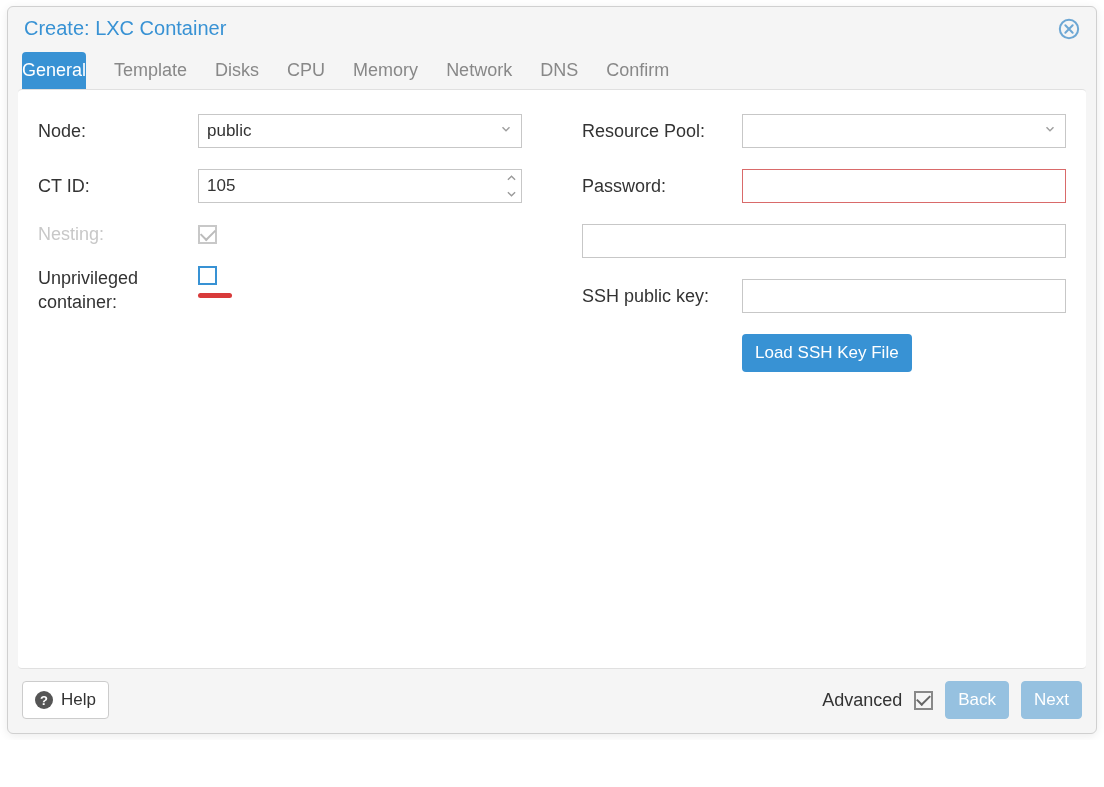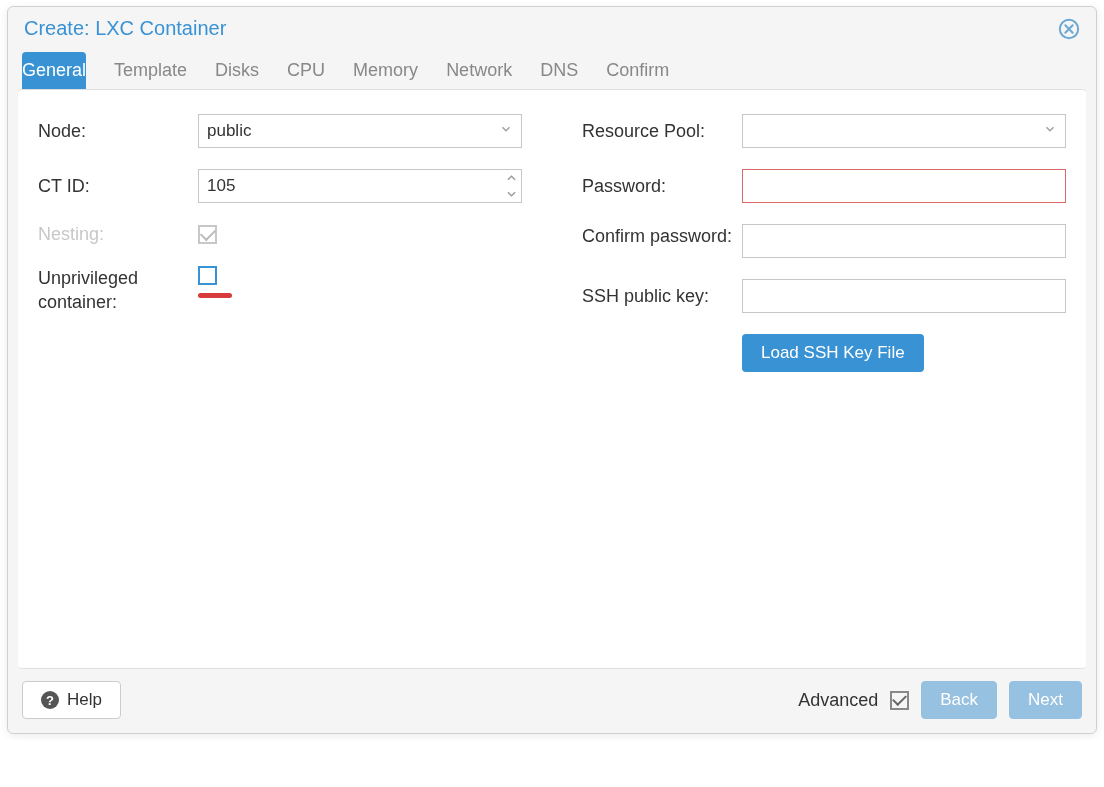--- a/index.html
+++ b/index.html
@@ -153,21 +153,21 @@
     background: #d83b3b;
     border-radius: 3px;
     margin-top: 4px;
   }
 
   .btn {
     display:inline-flex;
     align-items:center;
     justify-content:center;
     height: 38px;
-    padding: 0 18px;
+    padding: 0 12px;
     font-size: 17px;
     border-radius: 4px;
     cursor:pointer;
     border:1px solid transparent;
   }
   .btn-primary {
     background:#3892d4;
     color:#fff;
   }
   .btn-light {
@@ -319,21 +319,20 @@
       </div>
 
       <div class="row">
         <div class="lbl">Password:</div>
         <div class="field">
           <input type="password" class="input invalid" value="" style="">
         </div>
       </div>
 
       <div class="row" style="align-items:flex-start">
-        <div class="lbl" style="line-height:1.35">Confirm password:</div>
         <div class="field">
           <input type="password" class="input" value="" style="">
         </div>
       </div>
 
       <div class="row">
         <div class="lbl">SSH public key:</div>
         <div class="field">
           <input class="input" value="" style="">
         </div>

